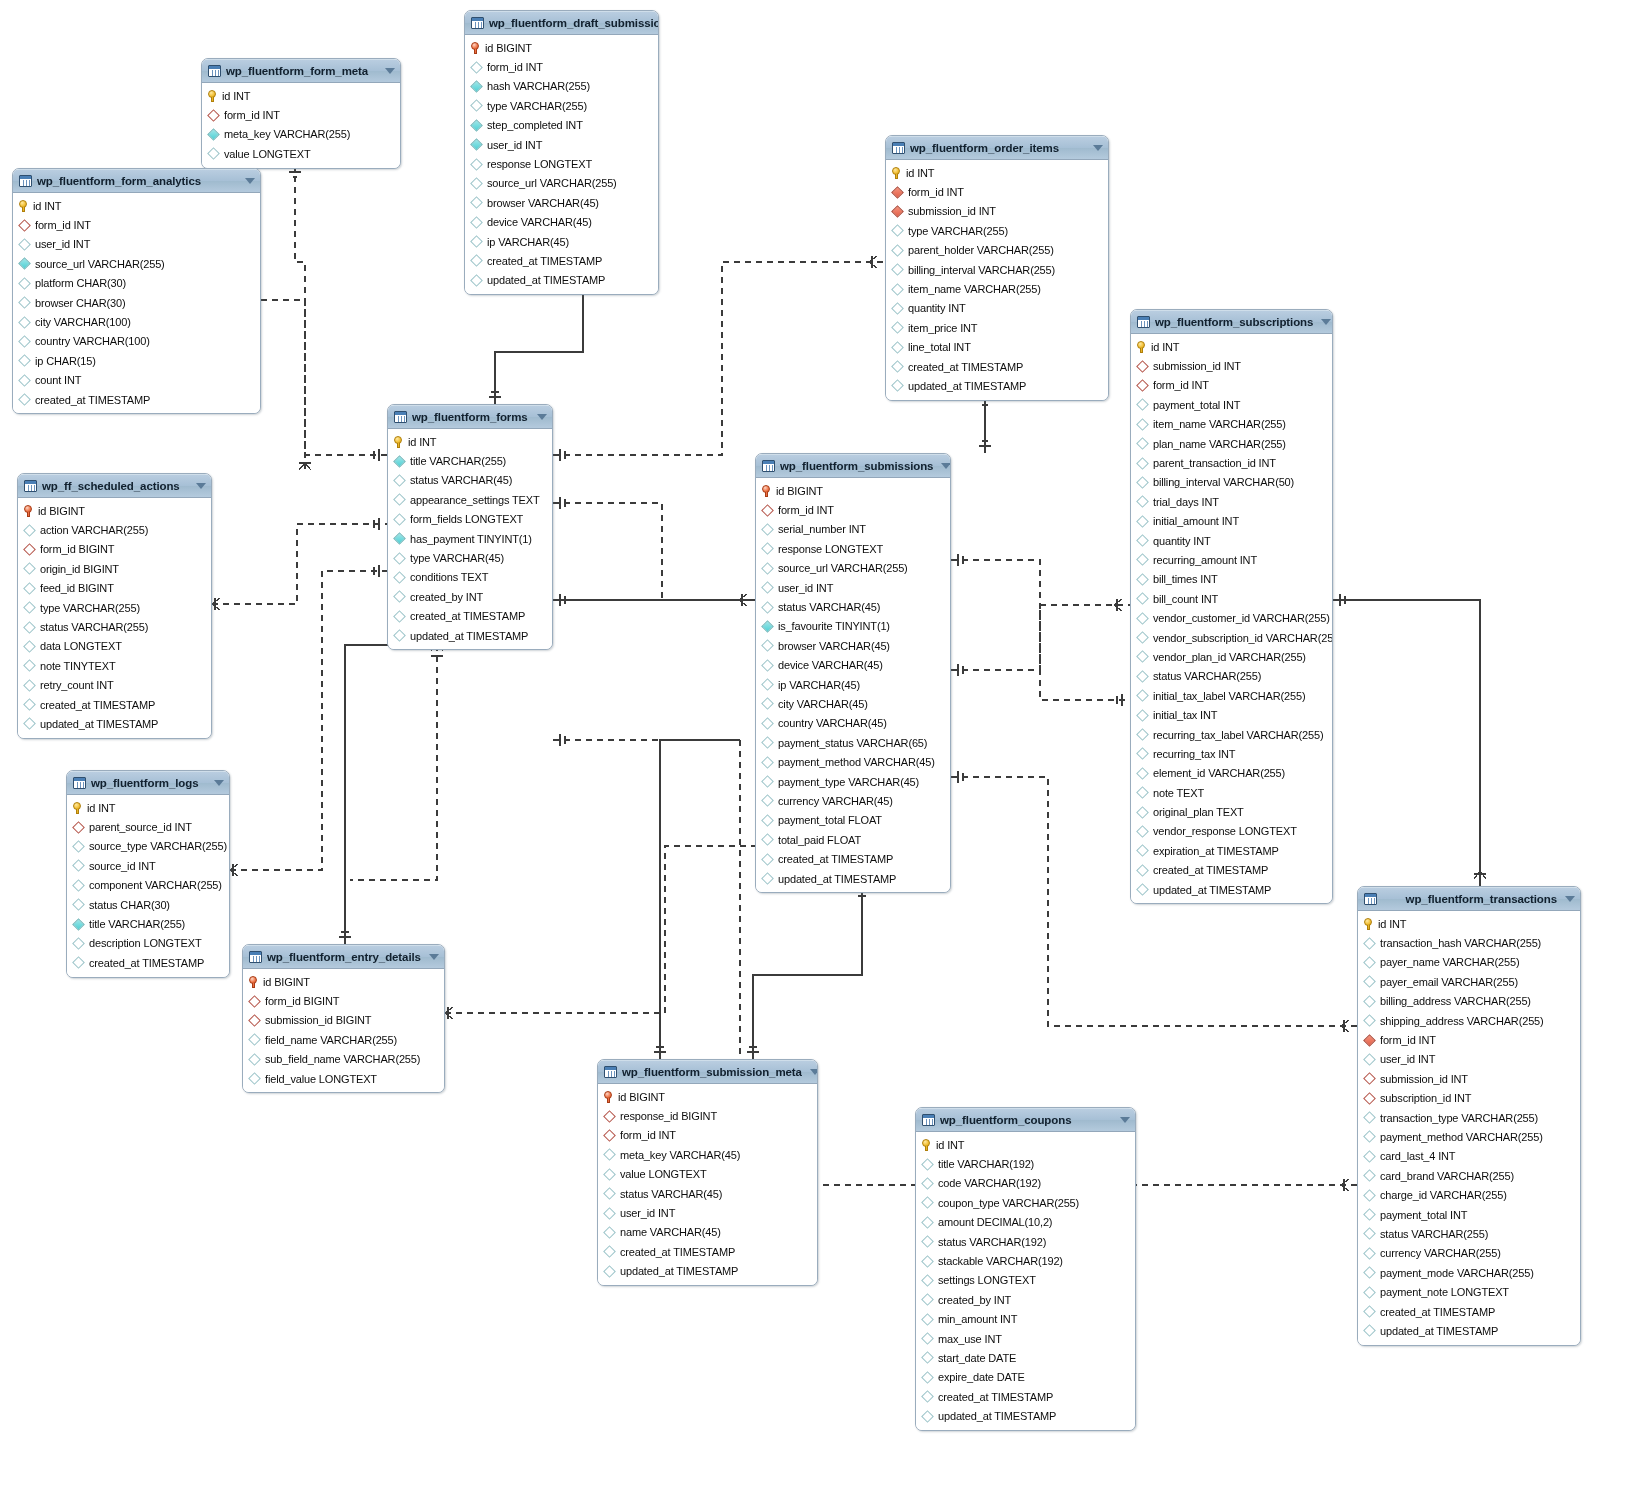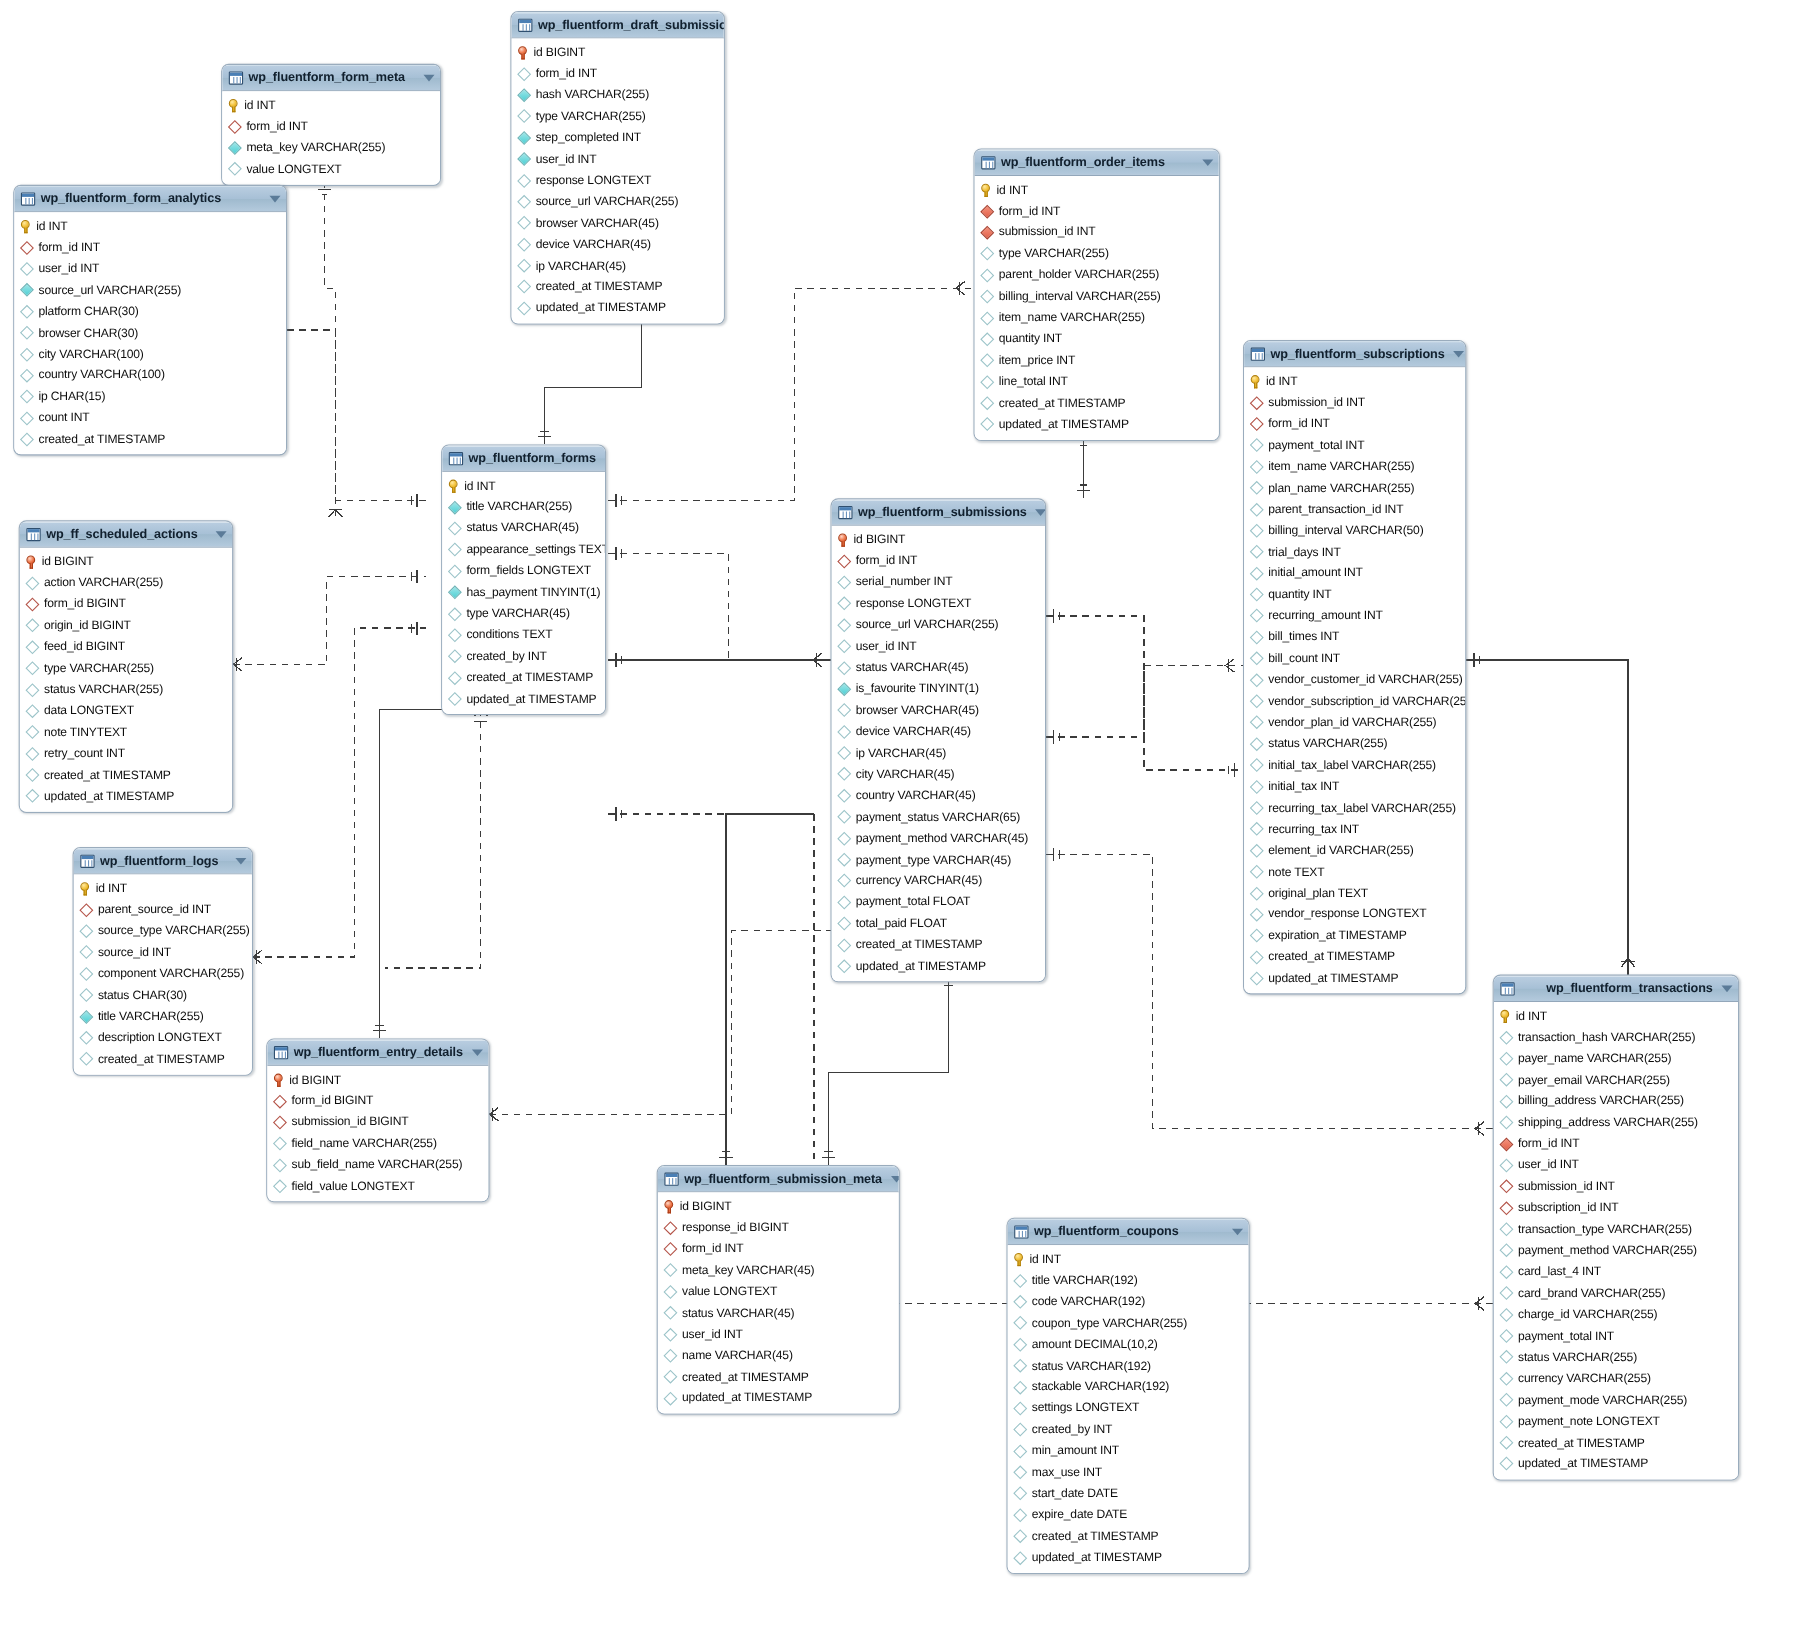--- a/index.html
+++ b/index.html
@@ -558,21 +558,21 @@
           <div class="col">
             <span class="mk mk-d d-pl"></span>
             <span class="col-name">created_at TIMESTAMP</span>
           </div>
           <div class="col">
             <span class="mk mk-d d-pl"></span>
             <span class="col-name">updated_at TIMESTAMP</span>
           </div>
         </div>
       </div>
-      <div class="entity" style="left: 387px; top: 404px; width: 150px; margin-left: 14px;">
+      <div class="entity" style="left: 387px; top: 404px; width: 166px;">
         <div class="ent-head">
           <span class="tbl-icon"></span>
           <span class="ent-title">wp_fluentform_forms</span>
           <span class="ent-caret"></span>
         </div>
         <div class="ent-body">
           <div class="col">
             <span class="mk mk-pk"></span>
             <span class="col-name">id INT</span>
           </div>

